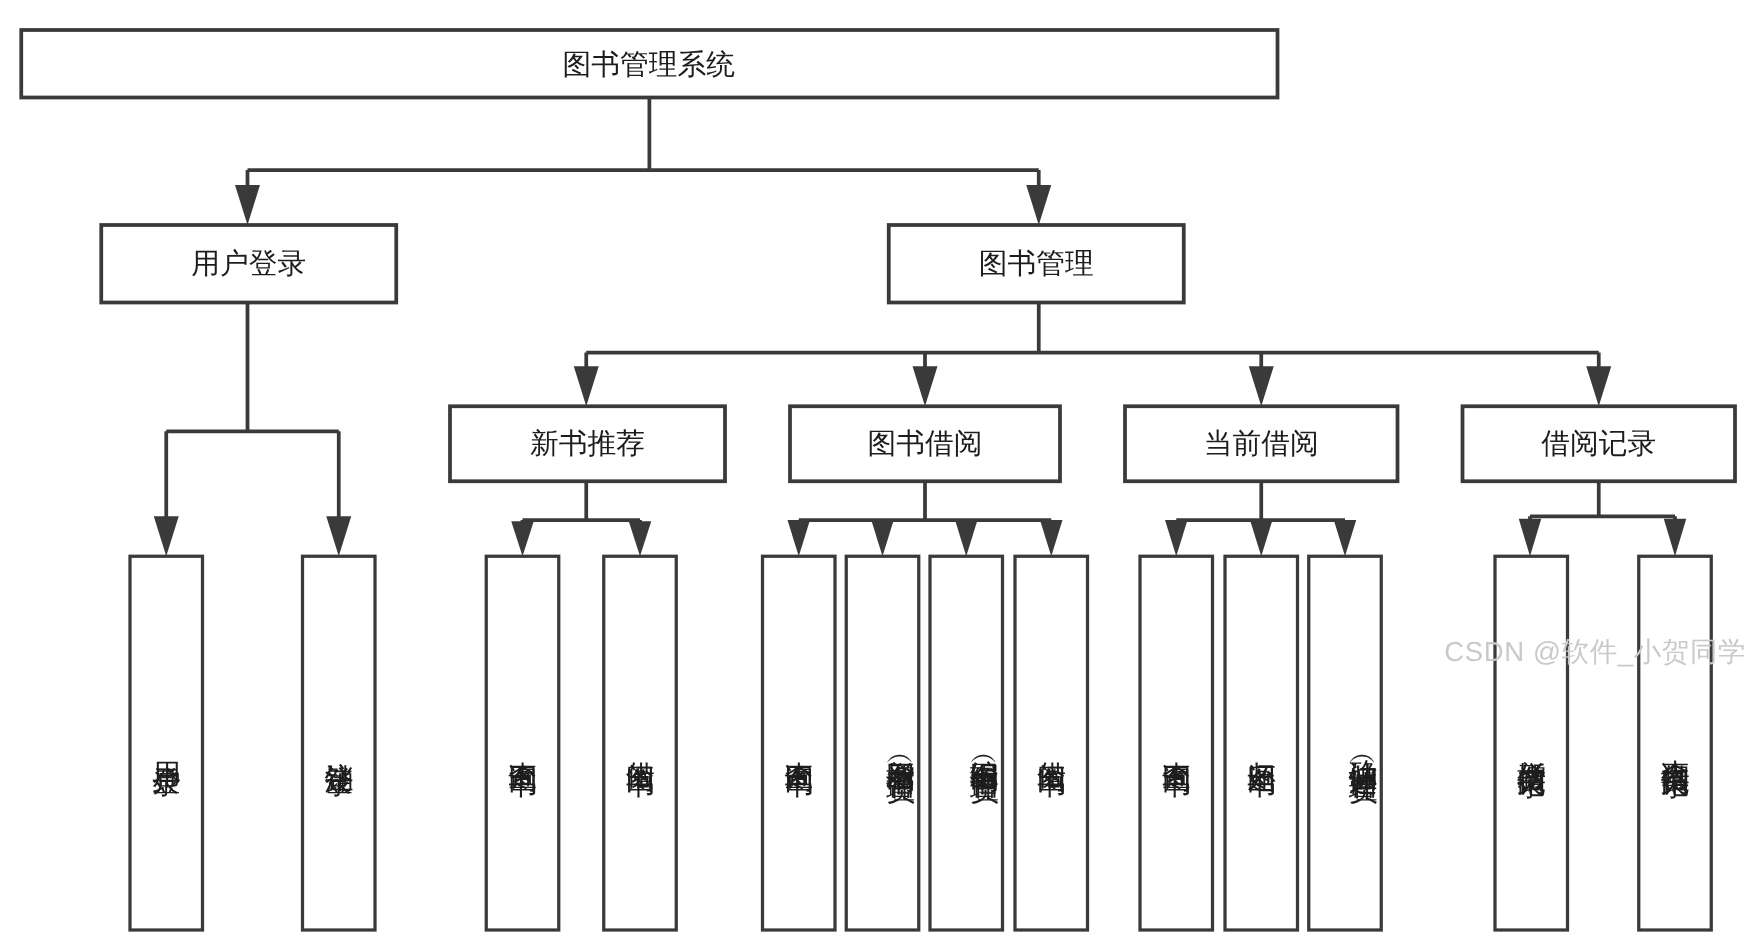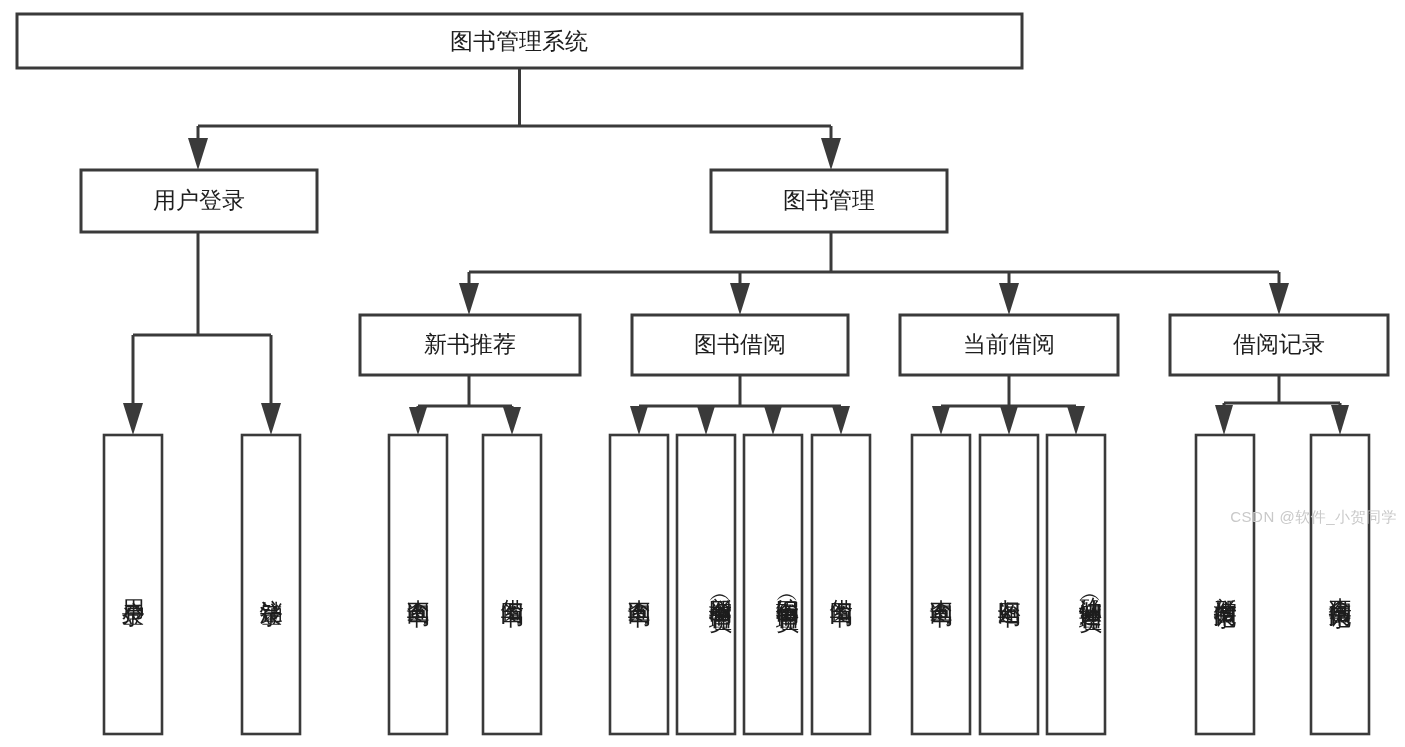--- a/index.html
+++ b/index.html
@@ -10,21 +10,21 @@
   body {
     width: 1405px;
     height: 747px;
     font-family: "Liberation Sans", "DejaVu Sans", sans-serif;
     overflow: hidden;
     position: relative;
   }
   #diagram-root {
     position: absolute;
     left: 0;
-    top: 0;
+    top: 10px;
     width: 1405px;
     height: 533px;
     border-radius: 14px;
   }
   svg#flow {
     display: block;
     width: 1405px;
     height: 747px;
   }
   .node-rect {
@@ -66,21 +66,21 @@
     justify-content: center;
     text-align: center;
     white-space: nowrap;
     pointer-events: none;
   }
   .watermark {
     position: absolute;
     right: 8px;
     bottom: 6px;
     font-family: "Liberation Sans", "DejaVu Sans", sans-serif;
-    font-size: 15px;
+    font-size: 22px;
     color: #c9c9c9;
     white-space: nowrap;
     letter-spacing: 0.5px;
   }
 </style>
 </head>
 <body>
 
 <div id="diagram-root">
 

